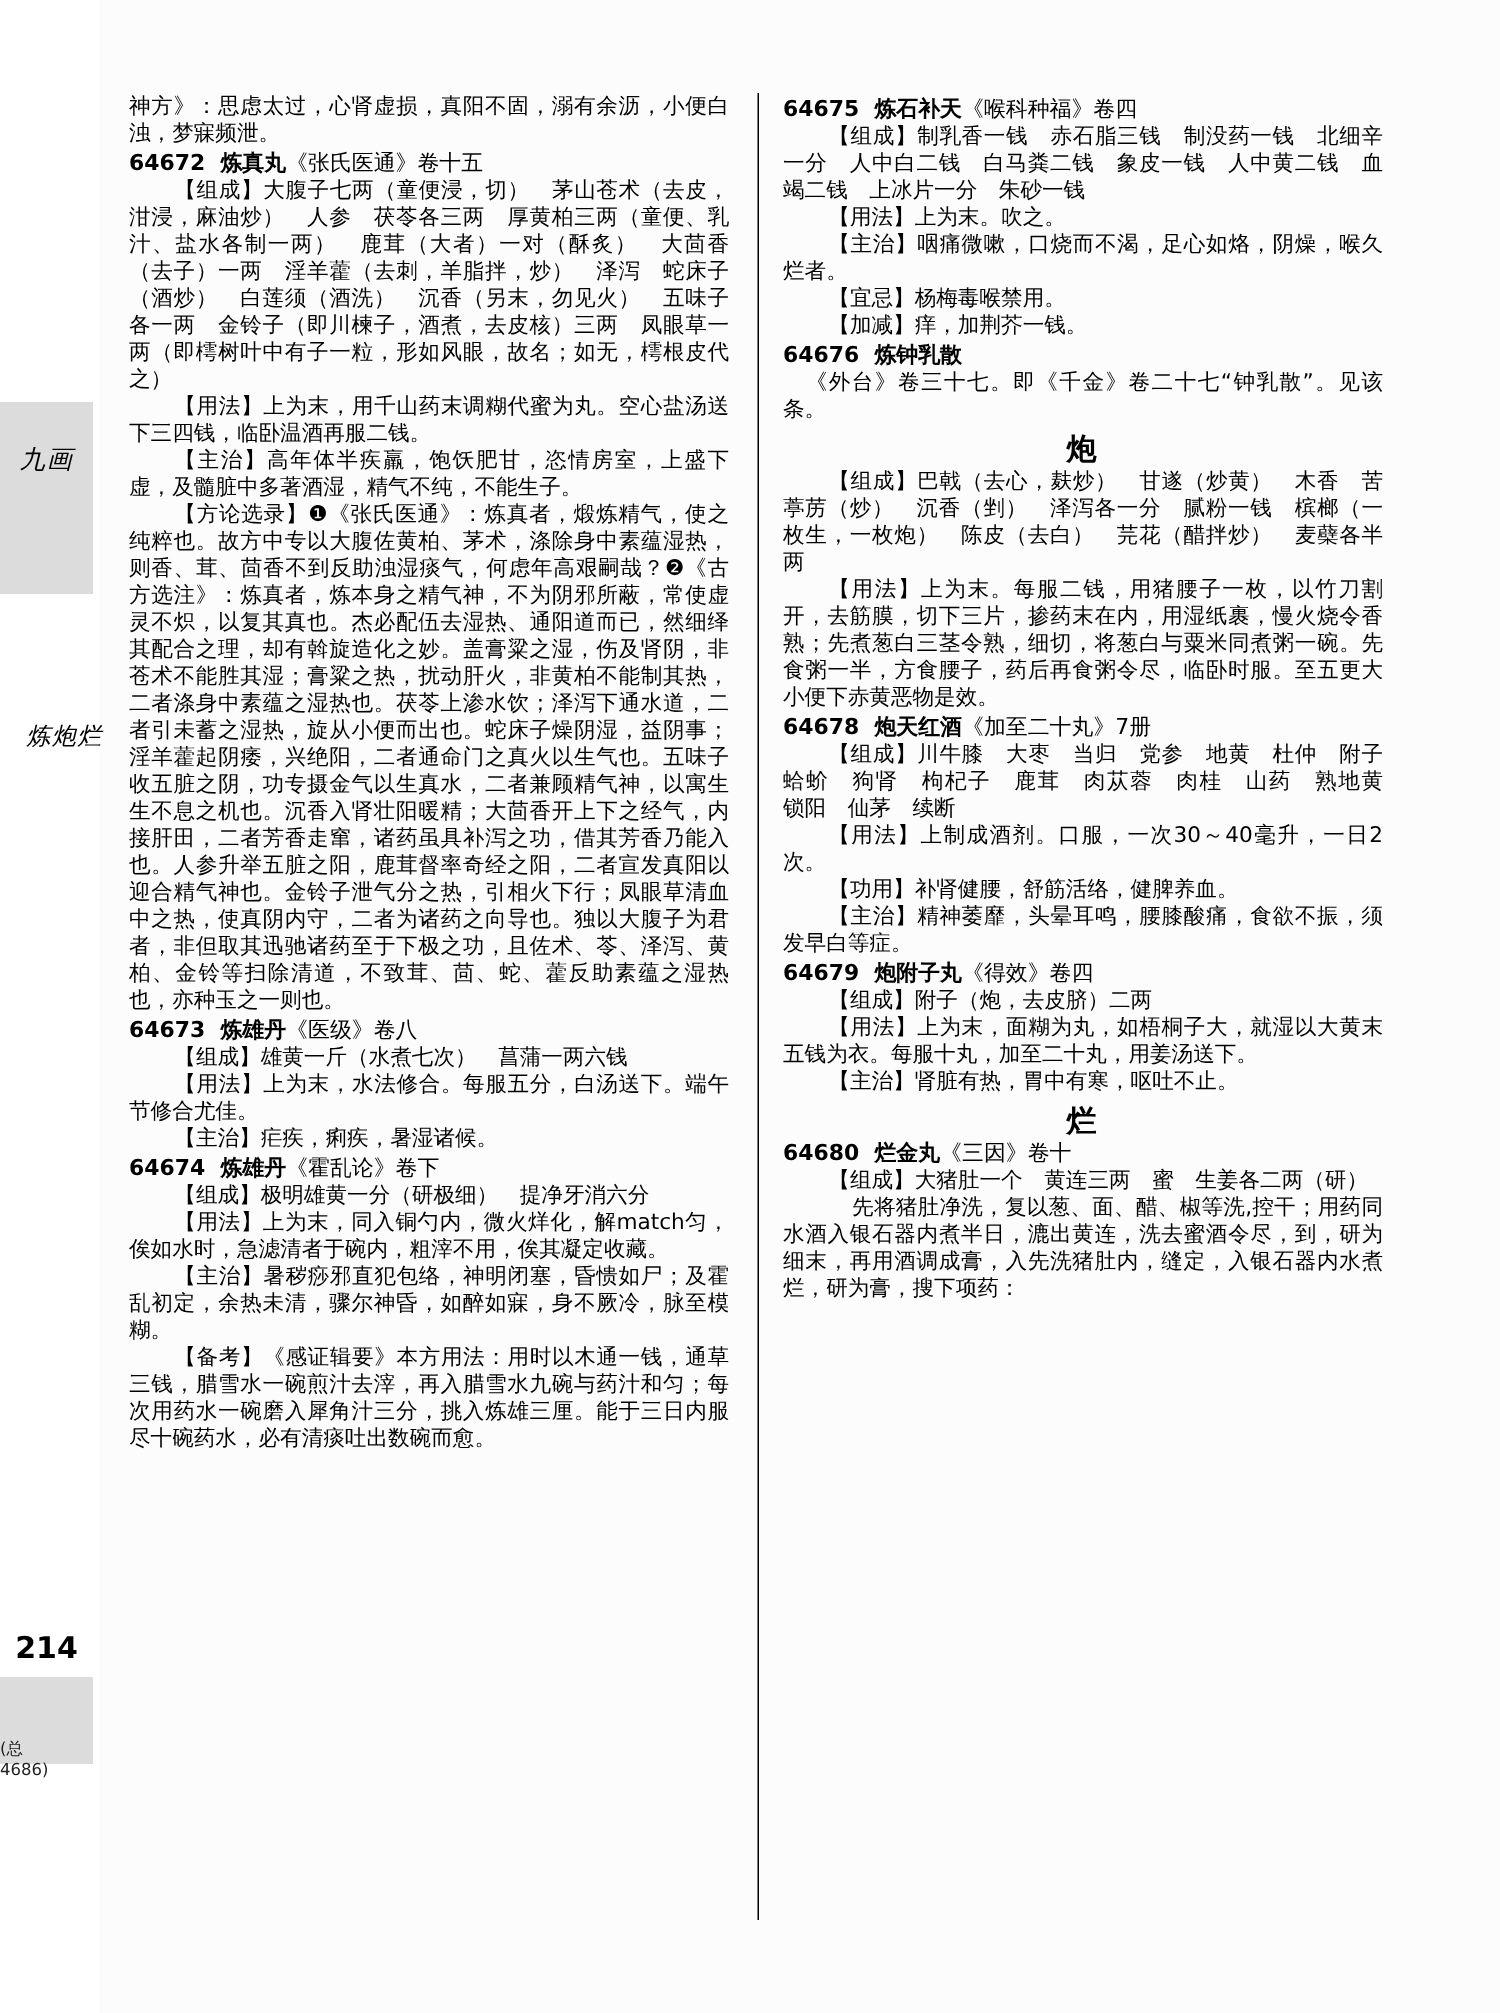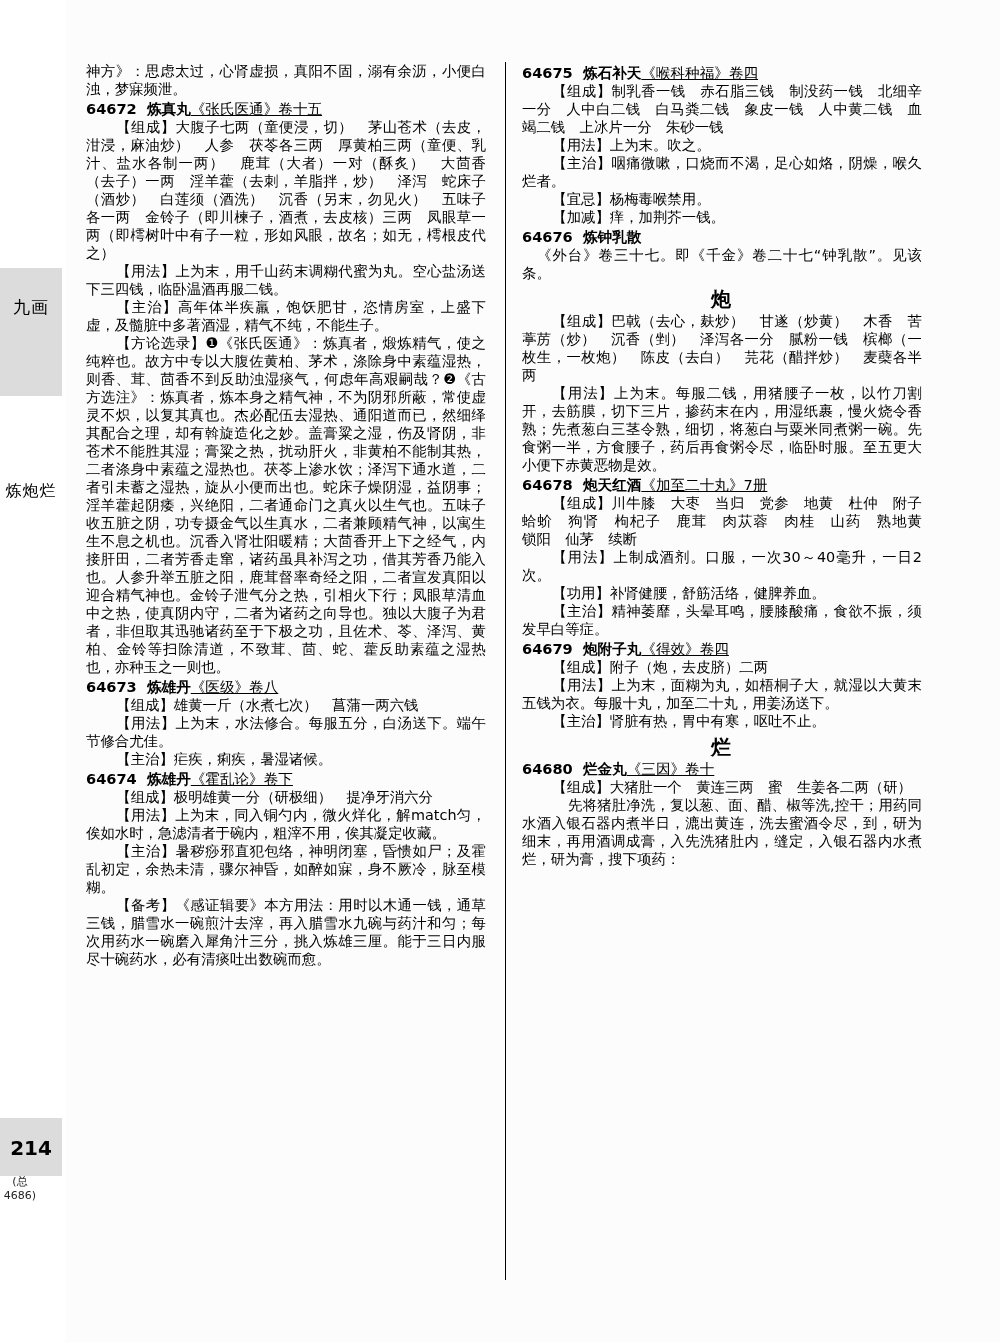--- a/index.html
+++ b/index.html
@@ -31,32 +31,33 @@
     position:absolute;
     left:0;top:1118px;width:62px;height:58px;
     background:#dcdcdc;
   }
   .band-label{
     position:absolute;
     width:62px;text-align:center;
     font-size:17px;line-height:22px;
     font-family:"DejaVu Sans","Liberation Sans",sans-serif;
     letter-spacing:1px;
+    font-style:italic;
   }
   #band-radical{ top:296px; }
-  #band-section{ top:480px; font-size:16px;line-height:21px;}
+  #band-section{ top:480px; font-size:16px;line-height:21px;padding-left:12px;}
   .page-number{
     position:absolute;
     left:0;width:62px;text-align:center;
-    top:1136px;font-size:20px;font-weight:bold;
+    top:1086px;font-size:20px;font-weight:bold;
   }
   .page-number-sub{
     position:absolute;
-    left:0;width:40px;text-align:center;
-    top:1158px;font-size:11px;color:#222;margin-top:16px;
+    left:0;width:40px;text-align:left;
+    top:1158px;font-size:11px;color:#222;
   }
   
   .col{
     position:absolute;
     top:62px;
     width:400px;
     font-size:14.4px;
     line-height:18px;
     text-align:justify;
     text-justify:inter-ideograph;
@@ -70,21 +71,21 @@
     width:1px;height:1218px;
     background:#000;
   }
   p{margin:0;}
   .p-body{ text-indent:0; }
   .entry-head{
     font-weight:bold;
     margin-top:2px;
     font-size:14.6px;
   }
-  .entry-head .src{ font-weight:normal;text-decoration:underline; }
+  .entry-head .src{ font-weight:normal; }
   .ind1{ text-indent:2.1em; }
   .ind2{ text-indent:1.05em; }
   .ind3{ text-indent:3.2em; }
   .center-head{
     text-align:center;
     font-weight:bold;
     font-size:20px;
     margin:8px 0 4px 0;
     letter-spacing:2px;
   }

